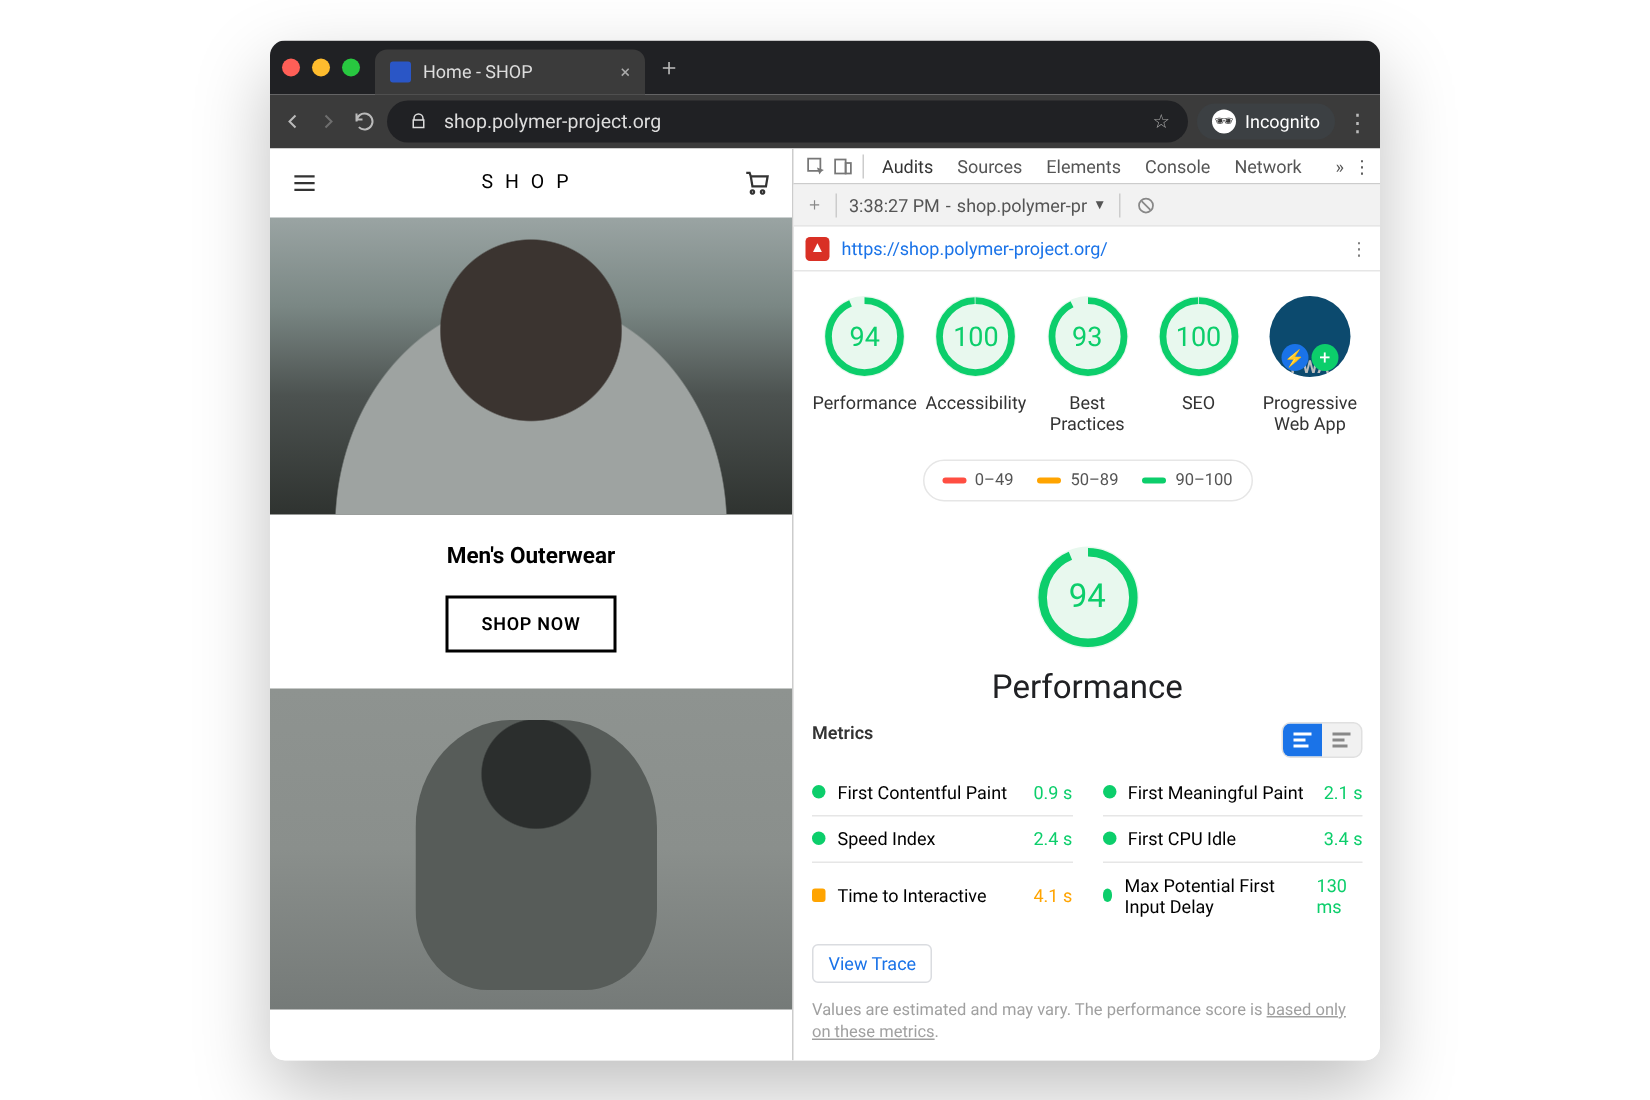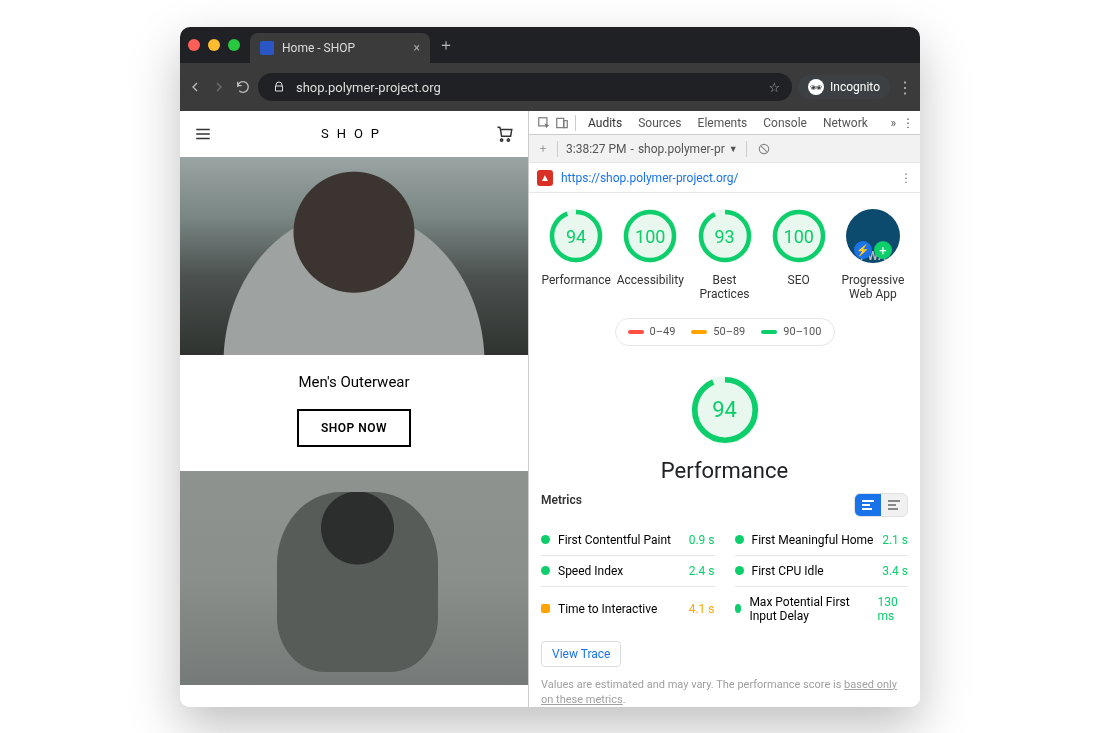--- a/index.html
+++ b/index.html
@@ -18,36 +18,36 @@
 *{box-sizing:border-box}
 body{margin:0;background:#fff;font-family:-apple-system,BlinkMacSystemFont,"Segoe UI",Roboto,Arial,sans-serif;width:1100px;height:733px;overflow:hidden}
 .browser{position:absolute;left:180px;top:27px;width:740px;height:680px;border-radius:10px;overflow:hidden;box-shadow:0 20px 50px rgba(0,0,0,.25)}
 .tabbar{height:36px;background:var(--toolbar);display:flex;align-items:center;padding:0 8px;color:#ccc}
 .traffic{display:flex;gap:8px;margin-right:10px}
 .dot{width:12px;height:12px;border-radius:50%}
 .r{background:#ff5f57}.y{background:#febc2e}.g{background:#28c840}
 .tab{background:var(--chrome-dark2);border-radius:8px 8px 0 0;height:30px;margin-top:6px;width:180px;display:flex;align-items:center;padding:0 10px;font-size:12px;color:#ddd}
 .tab .x{margin-left:auto;color:#aaa}
 .newtab{margin-left:8px;color:#bbb;font-size:16px}
-.navbar{height:48px;background:var(--chrome-dark2);display:flex;align-items:center;padding:0 6px;gap:6px;color:#bbb}
+.navbar{height:36px;background:var(--chrome-dark2);display:flex;align-items:center;padding:0 6px;gap:6px;color:#bbb}
 .navbar svg{fill:#bbb}
 .urlbar{flex:1;height:28px;background:#202124;border-radius:14px;display:flex;align-items:center;padding:0 12px;color:#ddd;font-size:13px}
 .urlbar .star{margin-left:auto;color:#aaa}
 .chip-inc{display:flex;align-items:center;gap:6px;background:#3c4043;color:#fff;border-radius:14px;padding:4px 10px;font-size:12px}
 .chip-inc .spy{width:16px;height:16px;background:#fff;border-radius:50%;display:flex;align-items:center;justify-content:center;font-size:10px;color:#333}
 .content{display:flex;height:calc(100% - 72px)}
 .site{width:348px;background:#fff;display:flex;flex-direction:column}
 .site-head{height:46px;display:flex;align-items:center;justify-content:space-between;padding:0 14px;border-bottom:1px solid transparent}
 .logo{letter-spacing:8px;font-size:13px;font-weight:400}
 .hero{width:100%;height:198px;background:linear-gradient(180deg,#9aa4a3 0%,#7a8784 30%,#4c5250 60%,#2f3330 100%);position:relative;overflow:hidden}
 .hero::before{content:"";position:absolute;inset:-20px;background:
  radial-gradient(circle at 50% 40%,#3b3430 0 60px,transparent 61px),
  radial-gradient(ellipse at 50% 95%, #9ea3a1 0 130px, transparent 131px);mix-blend-mode:normal;filter:contrast(1)}
 .sect1{padding:18px 0 24px;text-align:center}
-.sect1 h3{margin:0 0 18px;font-size:15px;font-weight:400}
+.sect1 h3{margin:0 0 18px;font-size:15px;font-weight:700}
 .btn-shop{display:inline-block;border:2px solid #000;padding:10px 22px;font-size:12px;font-weight:600;letter-spacing:.5px}
 .hero2{width:100%;height:214px;background:linear-gradient(180deg,#8e9390 0%,#8a8f8c 50%,#757a78 100%);position:relative}
 .hero2::before{content:"";position:absolute;left:28%;top:10%;width:46%;height:84%;background:radial-gradient(circle at 50% 20%,#2b2e2d 0 36px,transparent 37px),#575c59;border-radius:40% 40% 30% 30%}
 .sect2{text-align:center;padding:10px 0;font-size:15px;font-weight:500}
 
 .devtools{flex:1;background:#fff;border-left:1px solid #ccc;display:flex;flex-direction:column;font-size:12px;min-width:0}
 .dt-tabs{height:24px;border-bottom:1px solid #ccc;display:flex;align-items:center;padding:0 6px;color:#555;gap:0}
 .ic{display:inline-flex;align-items:center;justify-content:center;width:18px;height:18px}
 .tablbl{padding:2px 8px;cursor:pointer;border-radius:2px}
 .tablbl.active{color:#333}
@@ -321,21 +321,21 @@
         </div>
 
         <div class="metrics">
           <div class="metric">
               <span class="bullet green"></span>
               <span>First Contentful Paint</span>
               <span class="mv green">0.9 s</span>
             </div>
           <div class="metric">
               <span class="bullet green"></span>
-              <span>First Meaningful Home</span>
+              <span>First Meaningful Paint</span>
               <span class="mv green">2.1 s</span>
             </div>
           <div class="metric">
               <span class="bullet green"></span>
               <span>Speed Index</span>
               <span class="mv green">2.4 s</span>
             </div>
           <div class="metric">
               <span class="bullet green"></span>
               <span>First CPU Idle</span>

